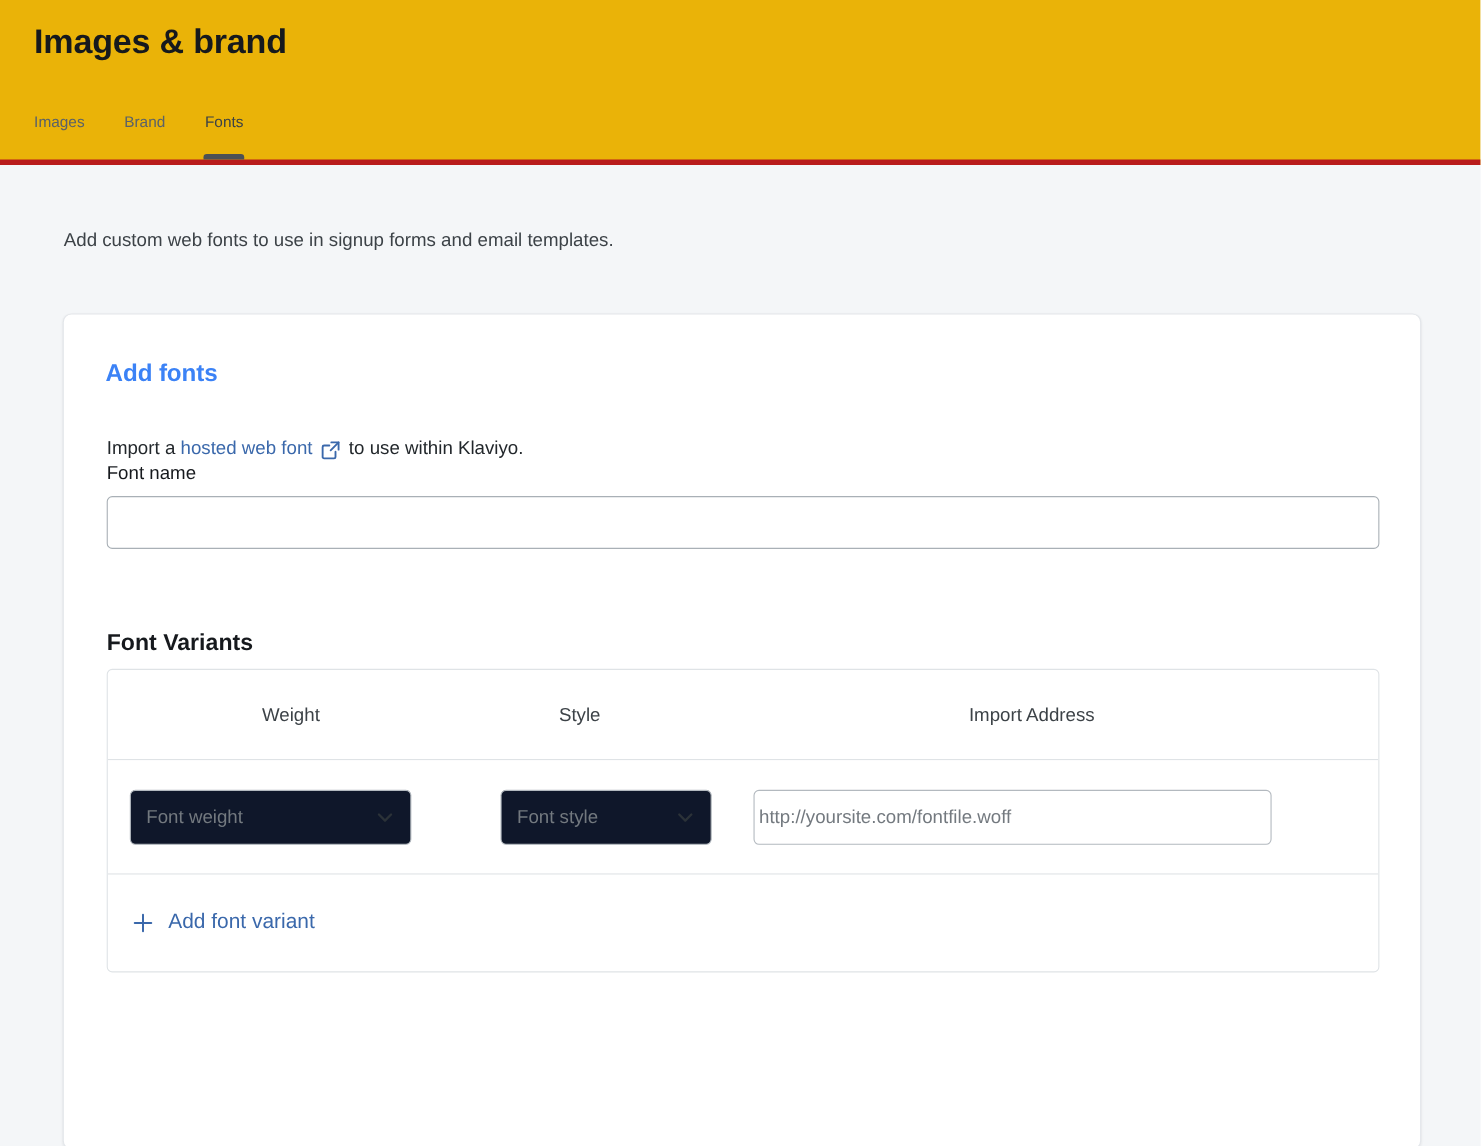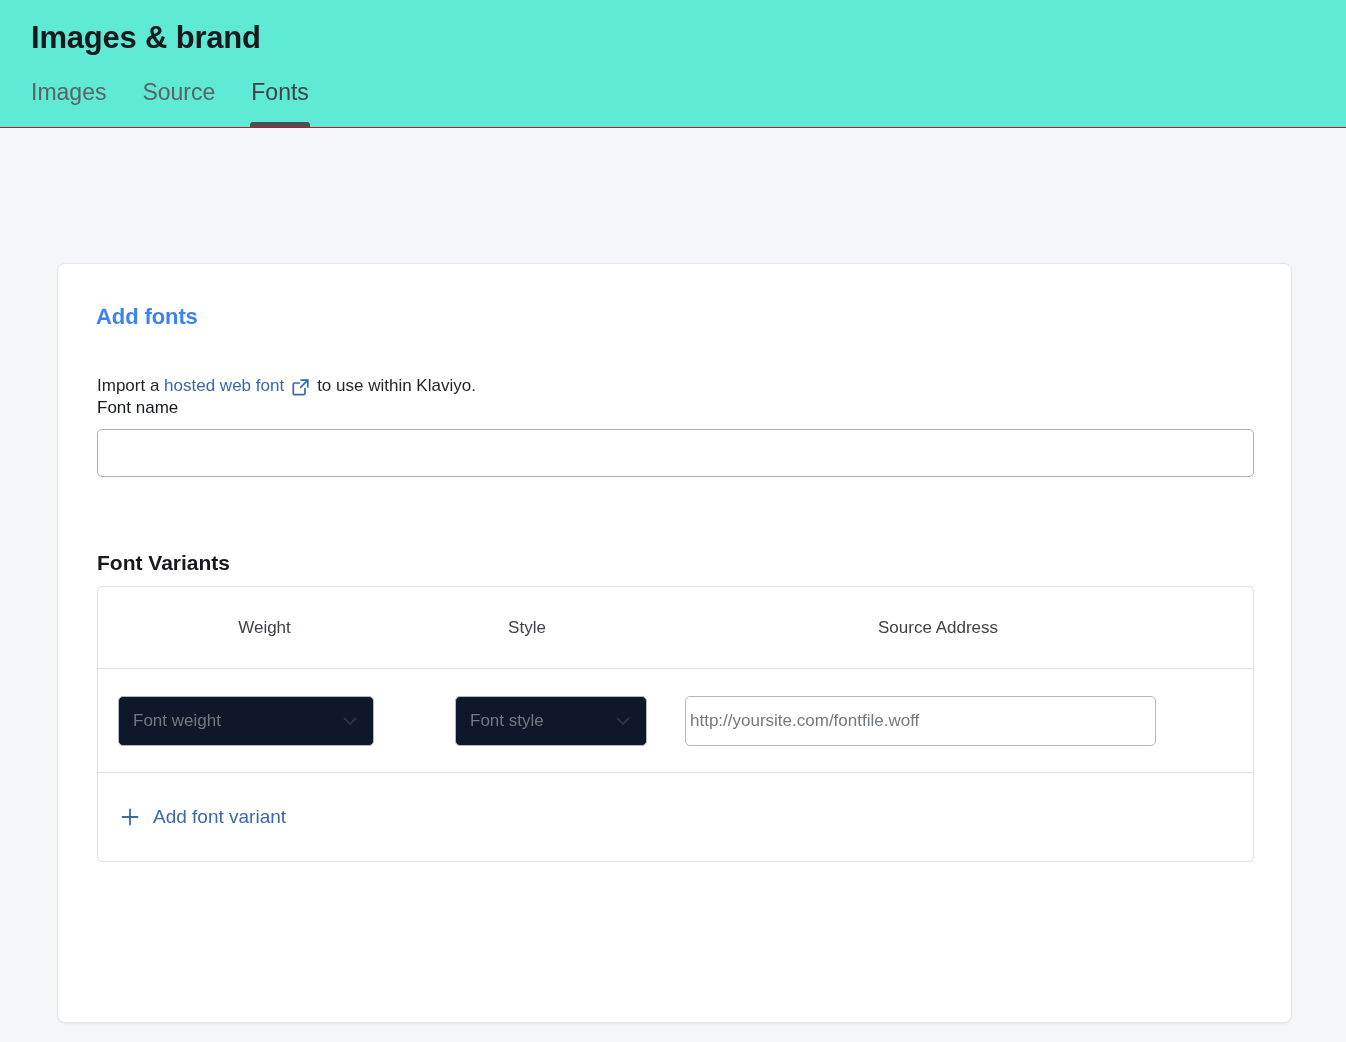--- a/index.html
+++ b/index.html
@@ -12,23 +12,23 @@
 
   body {
     font-family: "Liberation Sans", sans-serif;
     background: #f4f6f8;
     color: #1f2933;
     -webkit-font-smoothing: antialiased;
   }
 
   
   .page-header {
-    background: #5eead4;
-    height: 128px;
-    border-bottom: 1px solid #b91c1c;
+    background: #eab308;
+    height: 150px;
+    border-bottom: 5px solid #b91c1c;
     position: relative;
   }
 
   .page-title {
     position: absolute;
     left: 31px;
     top: 18px;
     font-size: 31px;
     font-weight: 700;
     letter-spacing: -0.2px;
@@ -40,21 +40,21 @@
     position: absolute;
     left: 31px;
     bottom: 0;
     display: flex;
     align-items: flex-end;
     gap: 0;
   }
 
   .top-tab {
     position: relative;
-    font-size: 23px;
+    font-size: 14px;
     line-height: 26px;
     color: #5b6268;
     padding: 0 18px 22px 18px;
     cursor: pointer;
     white-space: nowrap;
   }
   .top-tab:first-child { padding-left: 0; }
 
   .top-tab.active { color: #3c4247; }
 
@@ -290,30 +290,31 @@
 <body>
 
 <header class="page-header">
   <h1 class="page-title">Images &amp; brand</h1>
 
   <nav class="top-tabs">
     <div class="top-tab">
       <span>Images</span>
     </div>
     <div class="top-tab">
-      <span>Source</span>
+      <span>Brand</span>
     </div>
     <div class="top-tab active">
       <span>Fonts</span>
     </div>
   </nav>
 </header>
 
 <main class="page-body">
 
+  <p class="intro-text">Add custom web fonts to use in signup forms and email templates.</p>
 
   <section class="card">
 
     <h2 class="card-title">Add fonts</h2>
 
     
 
     
     <p class="import-line">
       <span>Import a</span>&nbsp;<a class="link" href="#">hosted web font</a><span class="ext-icon">
@@ -330,21 +331,21 @@
     <input class="text-input" type="text" placeholder="" style="">
 
     
     <h3 class="variants-title">Font Variants</h3>
 
     <div class="variants-table">
 
       <div class="vt-head">
         <div class="col col-weight">Weight</div>
         <div class="col col-style">Style</div>
-        <div class="col col-source">Source Address</div>
+        <div class="col col-source">Import Address</div>
       </div>
 
       <div class="vt-row">
 
         <div class="select-box select-weight">
           <span>Font weight</span>
           <span class="chev">
             <svg width="20" height="20" viewBox="0 0 20 20" fill="none" aria-hidden="true">
               <path d="M4.5 7.5L10 13L15.5 7.5" stroke="#2b3238" stroke-width="2.1" stroke-linecap="round" stroke-linejoin="round"></path>
             </svg>

